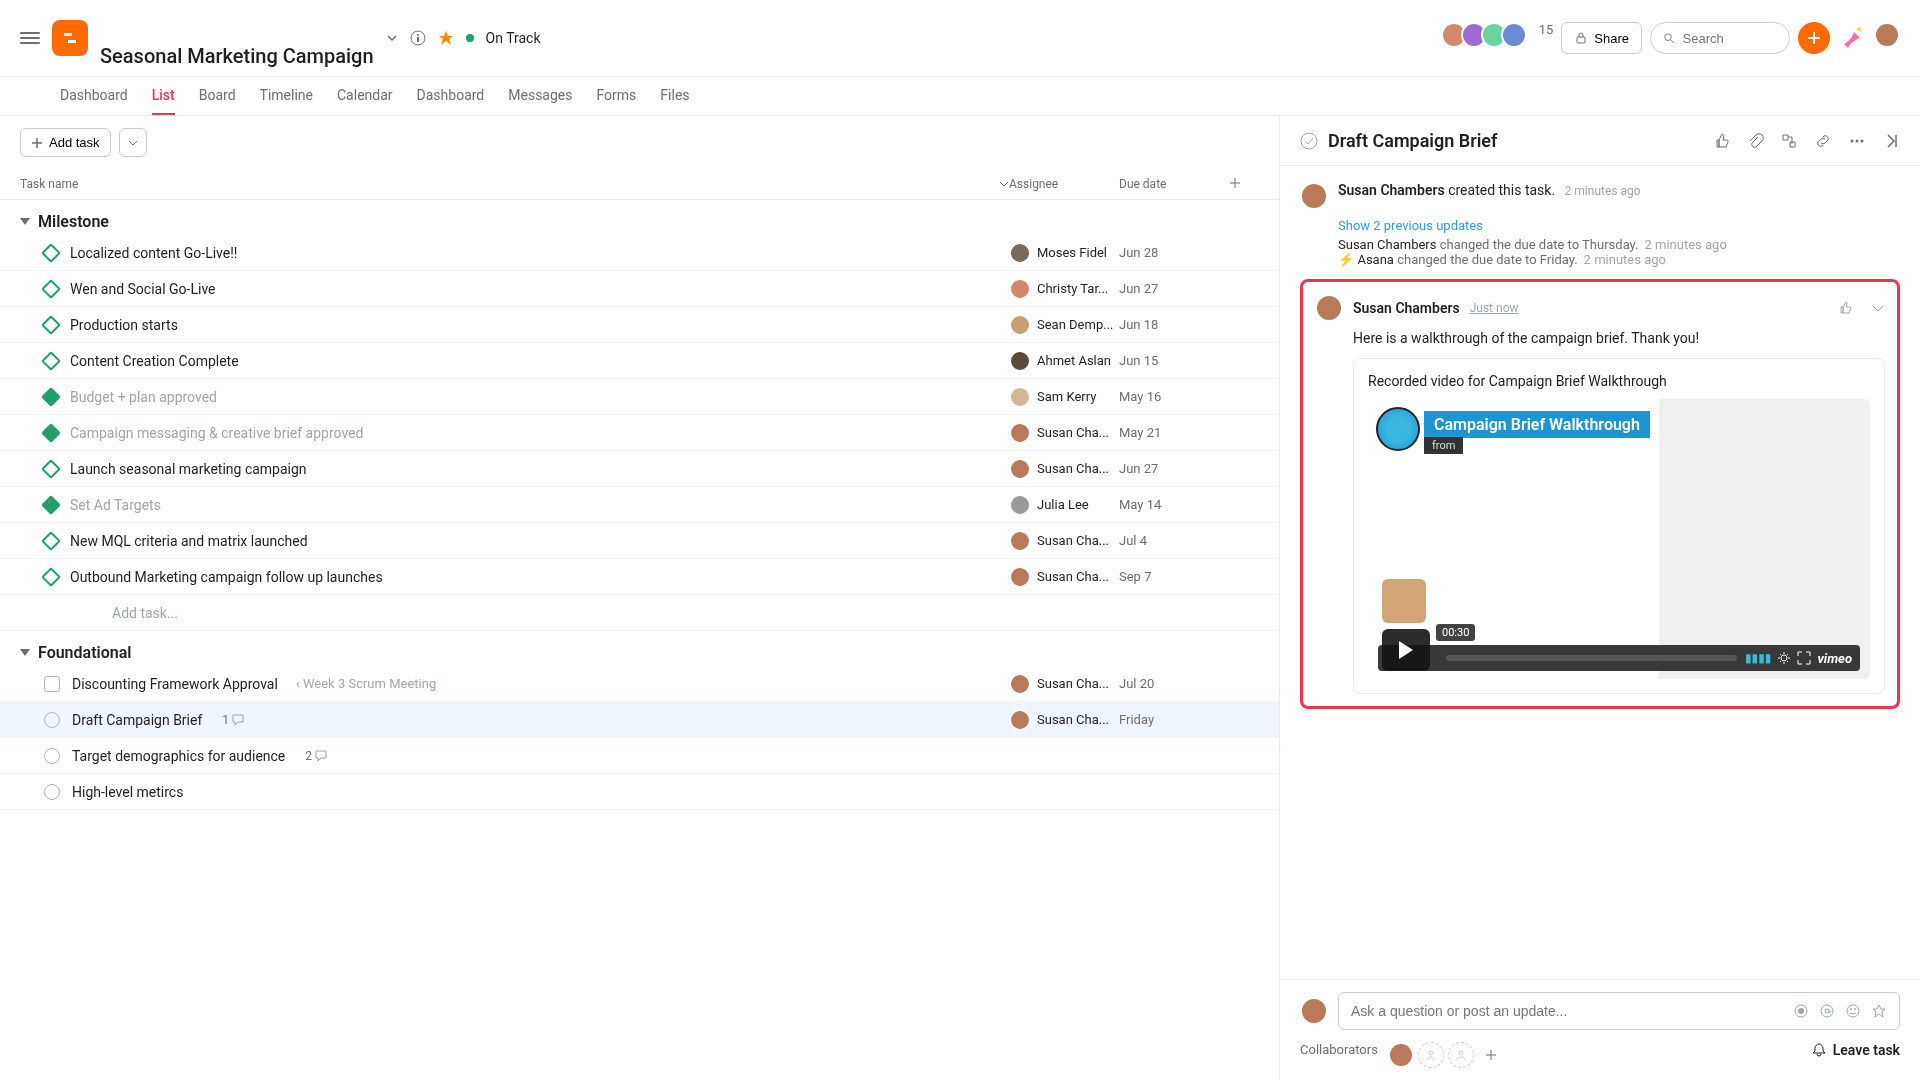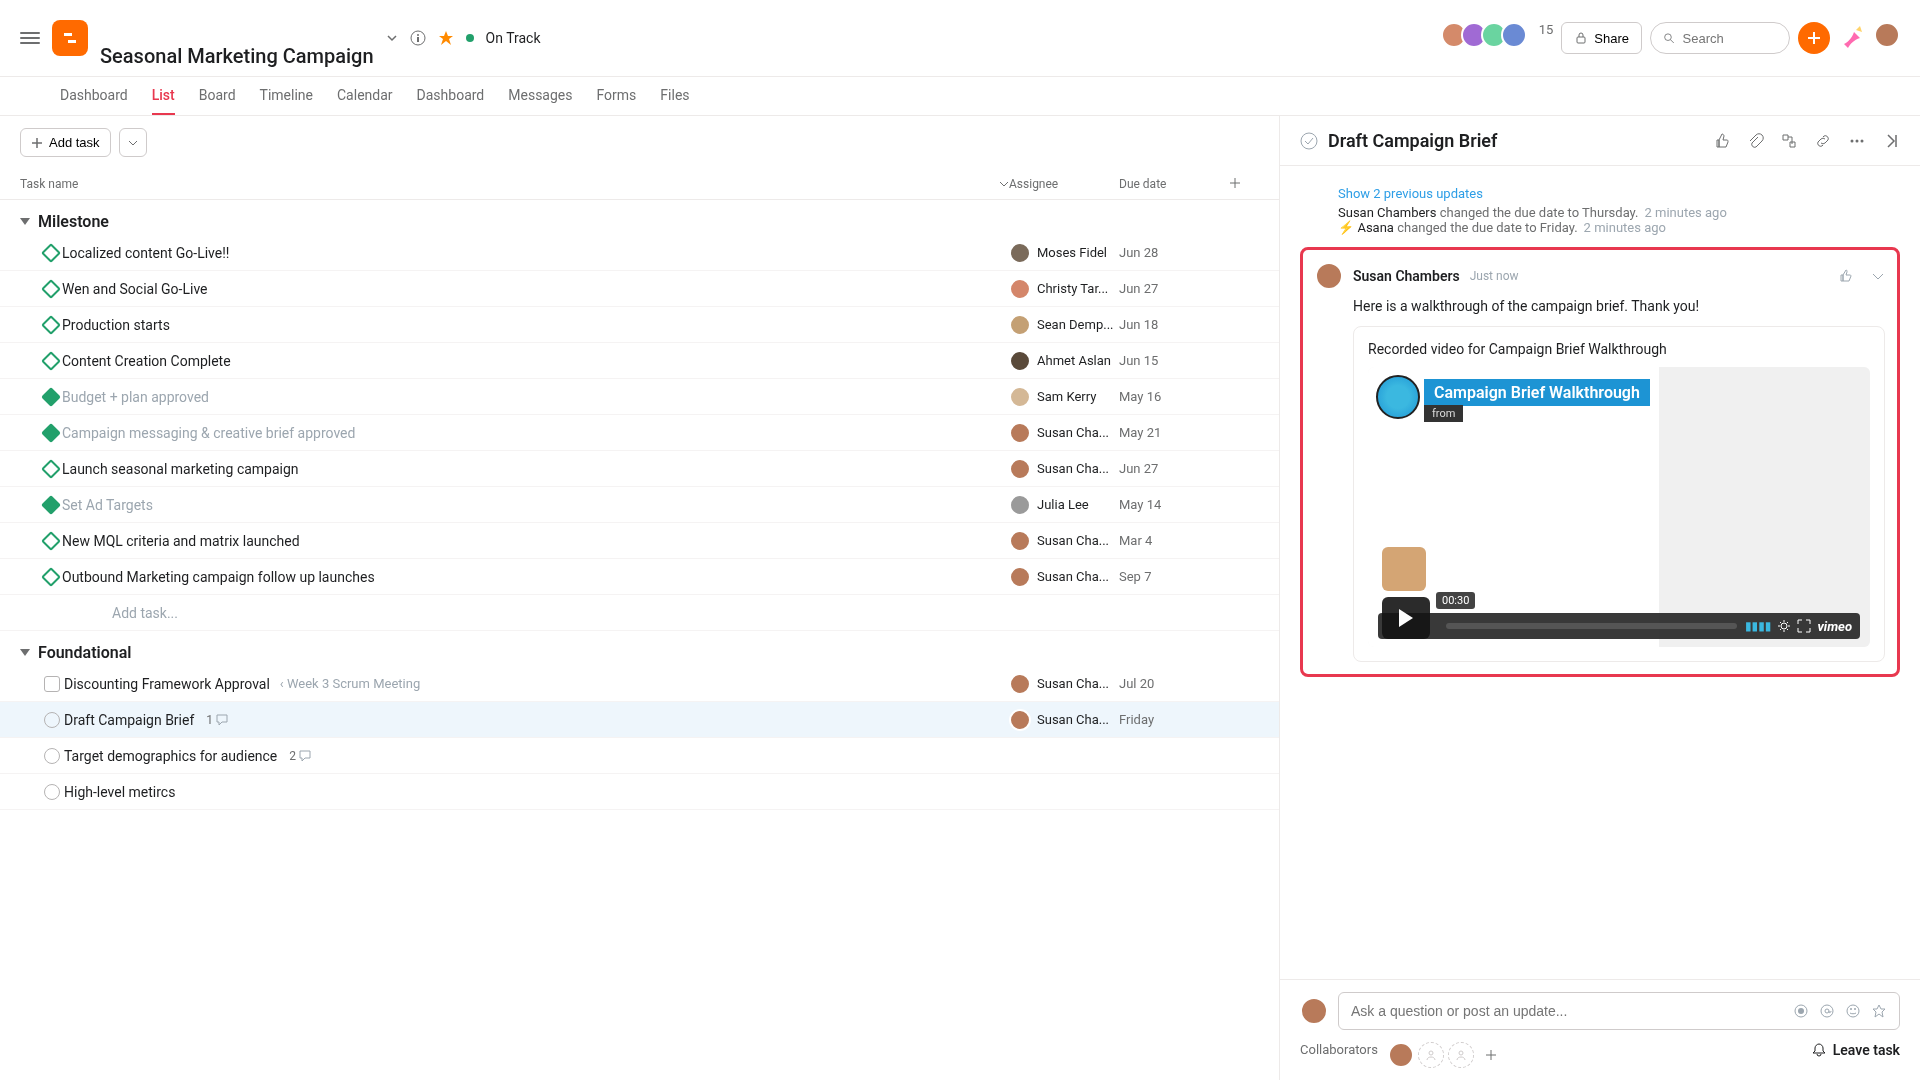--- a/index.html
+++ b/index.html
@@ -47,21 +47,21 @@
 .cols { display: grid; grid-template-columns: 1fr 110px 110px 30px; padding: 8px 20px; border-bottom: 1px solid #edeae9; color: #6d6e6f; font-size: 12px; }
 .col-name { display: flex; align-items: center; gap: 6px; }
 
 
 .section-header { display: flex; align-items: center; gap: 8px; padding: 12px 20px 4px; font-weight: 600; font-size: 16px; cursor: pointer; }
 .triangle { width: 0; height: 0; border-left: 5px solid transparent; border-right: 5px solid transparent; border-top: 7px solid #6d6e6f; }
 
 
 .row { display: grid; grid-template-columns: 1fr 110px 110px 30px; align-items: center; padding: 6px 20px 6px 44px; border-bottom: 1px solid #f5f3f3; min-height: 36px; }
 .row.selected { background: #eef6fc; }
-.row .name { display: flex; align-items: center; gap: 4px; }
+.row .name { display: flex; align-items: center; gap: 12px; }
 .milestone-icon { width: 14px; height: 14px; transform: rotate(45deg); border: 2px solid #22a06b; border-radius: 2px; flex-shrink: 0; }
 .milestone-icon.done { background: #22a06b; }
 .check-icon { width: 16px; height: 16px; border: 1.5px solid #b5b3b3; border-radius: 50%; flex-shrink: 0; position: relative; }
 .proj-icon { width: 16px; height: 16px; border: 1.5px solid #b5b3b3; border-radius: 3px; flex-shrink: 0; }
 .task-name { font-size: 14px; }
 .task-name.done { color: #9ca6af; }
 .assignee { display: flex; align-items: center; gap: 6px; font-size: 13px; color: #1e1f21; overflow: hidden; white-space: nowrap; text-overflow: ellipsis; }
 .assignee .avatar { width: 22px; height: 22px; margin: 0; flex-shrink: 0; }
 .due { font-size: 13px; color: #6d6e6f; }
 .parent-task { color: #9ca6af; font-size: 13px; margin-left: 6px; }
@@ -79,21 +79,21 @@
 .activity-text { font-size: 14px; }
 .activity-text .actor { font-weight: 600; }
 .activity-text .time { color: #9ca6af; font-size: 12px; margin-left: 6px; }
 .show-updates { color: #2e9ee6; font-size: 13px; cursor: pointer; margin: 4px 0 4px 38px; display: block; }
 .update-line { font-size: 13px; color: #6d6e6f; margin-left: 38px; }
 .update-line .actor { color: #1e1f21; }
 .comment-block { border: 3px solid #e8384f; border-radius: 8px; padding: 12px; margin-top: 12px; position: relative; }
 .comment-header { display: flex; align-items: center; gap: 10px; }
 .comment-header .avatar { width: 28px; height: 28px; }
 .comment-author { font-weight: 600; }
-.comment-time { color: #9ca6af; font-size: 12px; }
+.comment-time { color: #9ca6af; font-size: 12px; text-decoration: underline; }
 .comment-like { margin-left: auto; color: #9ca6af; cursor: pointer; }
 .comment-body { margin: 8px 0 12px 38px; font-size: 14px; }
 .video-card { border: 1px solid #edeae9; border-radius: 8px; padding: 14px; margin-left: 38px; }
 .video-title { font-size: 14px; margin-bottom: 10px; }
 .video-preview { background: #f9f8f8; border-radius: 6px; height: 280px; position: relative; overflow: hidden; display: flex; flex-direction: column; }
 .video-overlay-title { position: absolute; top: 12px; left: 56px; background: #1d94d4; color: #fff; padding: 4px 10px; font-weight: 600; font-size: 16px; z-index: 3; }
 .video-overlay-from { position: absolute; top: 38px; left: 56px; background: #333; color: #ddd; padding: 2px 8px; font-size: 11px; z-index: 3; }
 .video-avatar-overlay { position: absolute; top: 8px; left: 8px; width: 44px; height: 44px; border-radius: 50%; background: radial-gradient(circle, #3bb8e0 40%, #1d94d4 100%); z-index: 3; border: 2px solid #222; }
 .video-mock { flex: 1; background: linear-gradient(90deg, #fff 58%, #f0f0f0 58%); position: relative; }
 .video-controls { position: absolute; left: 10px; right: 10px; bottom: 8px; height: 26px; background: rgba(40,40,40,0.92); border-radius: 4px; display: flex; align-items: center; padding: 0 8px; gap: 8px; z-index: 3; }
@@ -332,21 +332,21 @@
           </div>
           <div class="row">
             <div class="name">
               <div class="milestone-icon"></div>
               <span class="task-name">New MQL criteria and matrix launched</span>
             </div>
             <div class="assignee">
               <div class="avatar" style="background:#b87a5a"></div>
               <span>Susan Cha...</span>
             </div>
-            <div class="due">Mar 4</div>
+            <div class="due">Jul 4</div>
             <div></div>
           </div>
           <div class="row">
             <div class="name">
               <div class="milestone-icon"></div>
               <span class="task-name">Outbound Marketing campaign follow up launches</span>
             </div>
             <div class="assignee">
               <div class="avatar" style="background:#b87a5a"></div>
               <span>Susan Cha...</span>
@@ -440,20 +440,28 @@
               <circle cx="4" cy="9" r="1.5" fill="#6d6e6f"></circle>
               <circle cx="9" cy="9" r="1.5" fill="#6d6e6f"></circle>
               <circle cx="14" cy="9" r="1.5" fill="#6d6e6f"></circle>
             </svg>
           <svg width="18" height="18" viewBox="0 0 18 18">
               <path d="M6 3l6 6-6 6M14 3v12" stroke="#6d6e6f" fill="none" stroke-width="1.5"></path>
             </svg>
         </div>
       </div>
       <div class="pane-body">
+        <div class="activity-row">
+          <div class="avatar" style="background:#b87a5a"></div>
+          <div class="activity-text">
+            <span class="actor">Susan Chambers</span>
+            <span>created this task.</span>
+            <span class="time">2 minutes ago</span>
+          </div>
+        </div>
         <a class="show-updates">Show 2 previous updates</a>
         <div id="updates">
             <div class="update-line"><span class="actor">Susan Chambers</span> changed the due date to Thursday.<span class="time" style="color:#9ca6af;margin-left:6px">2 minutes ago</span></div>
             <div class="update-line">⚡ <span class="actor">Asana</span> changed the due date to Friday.<span class="time" style="color:#9ca6af;margin-left:6px">2 minutes ago</span></div>
           </div>
 
         <div class="comment-block">
           <div class="comment-header">
             <div class="avatar" style="background:#b87a5a"></div>
             <span class="comment-author">Susan Chambers</span>

